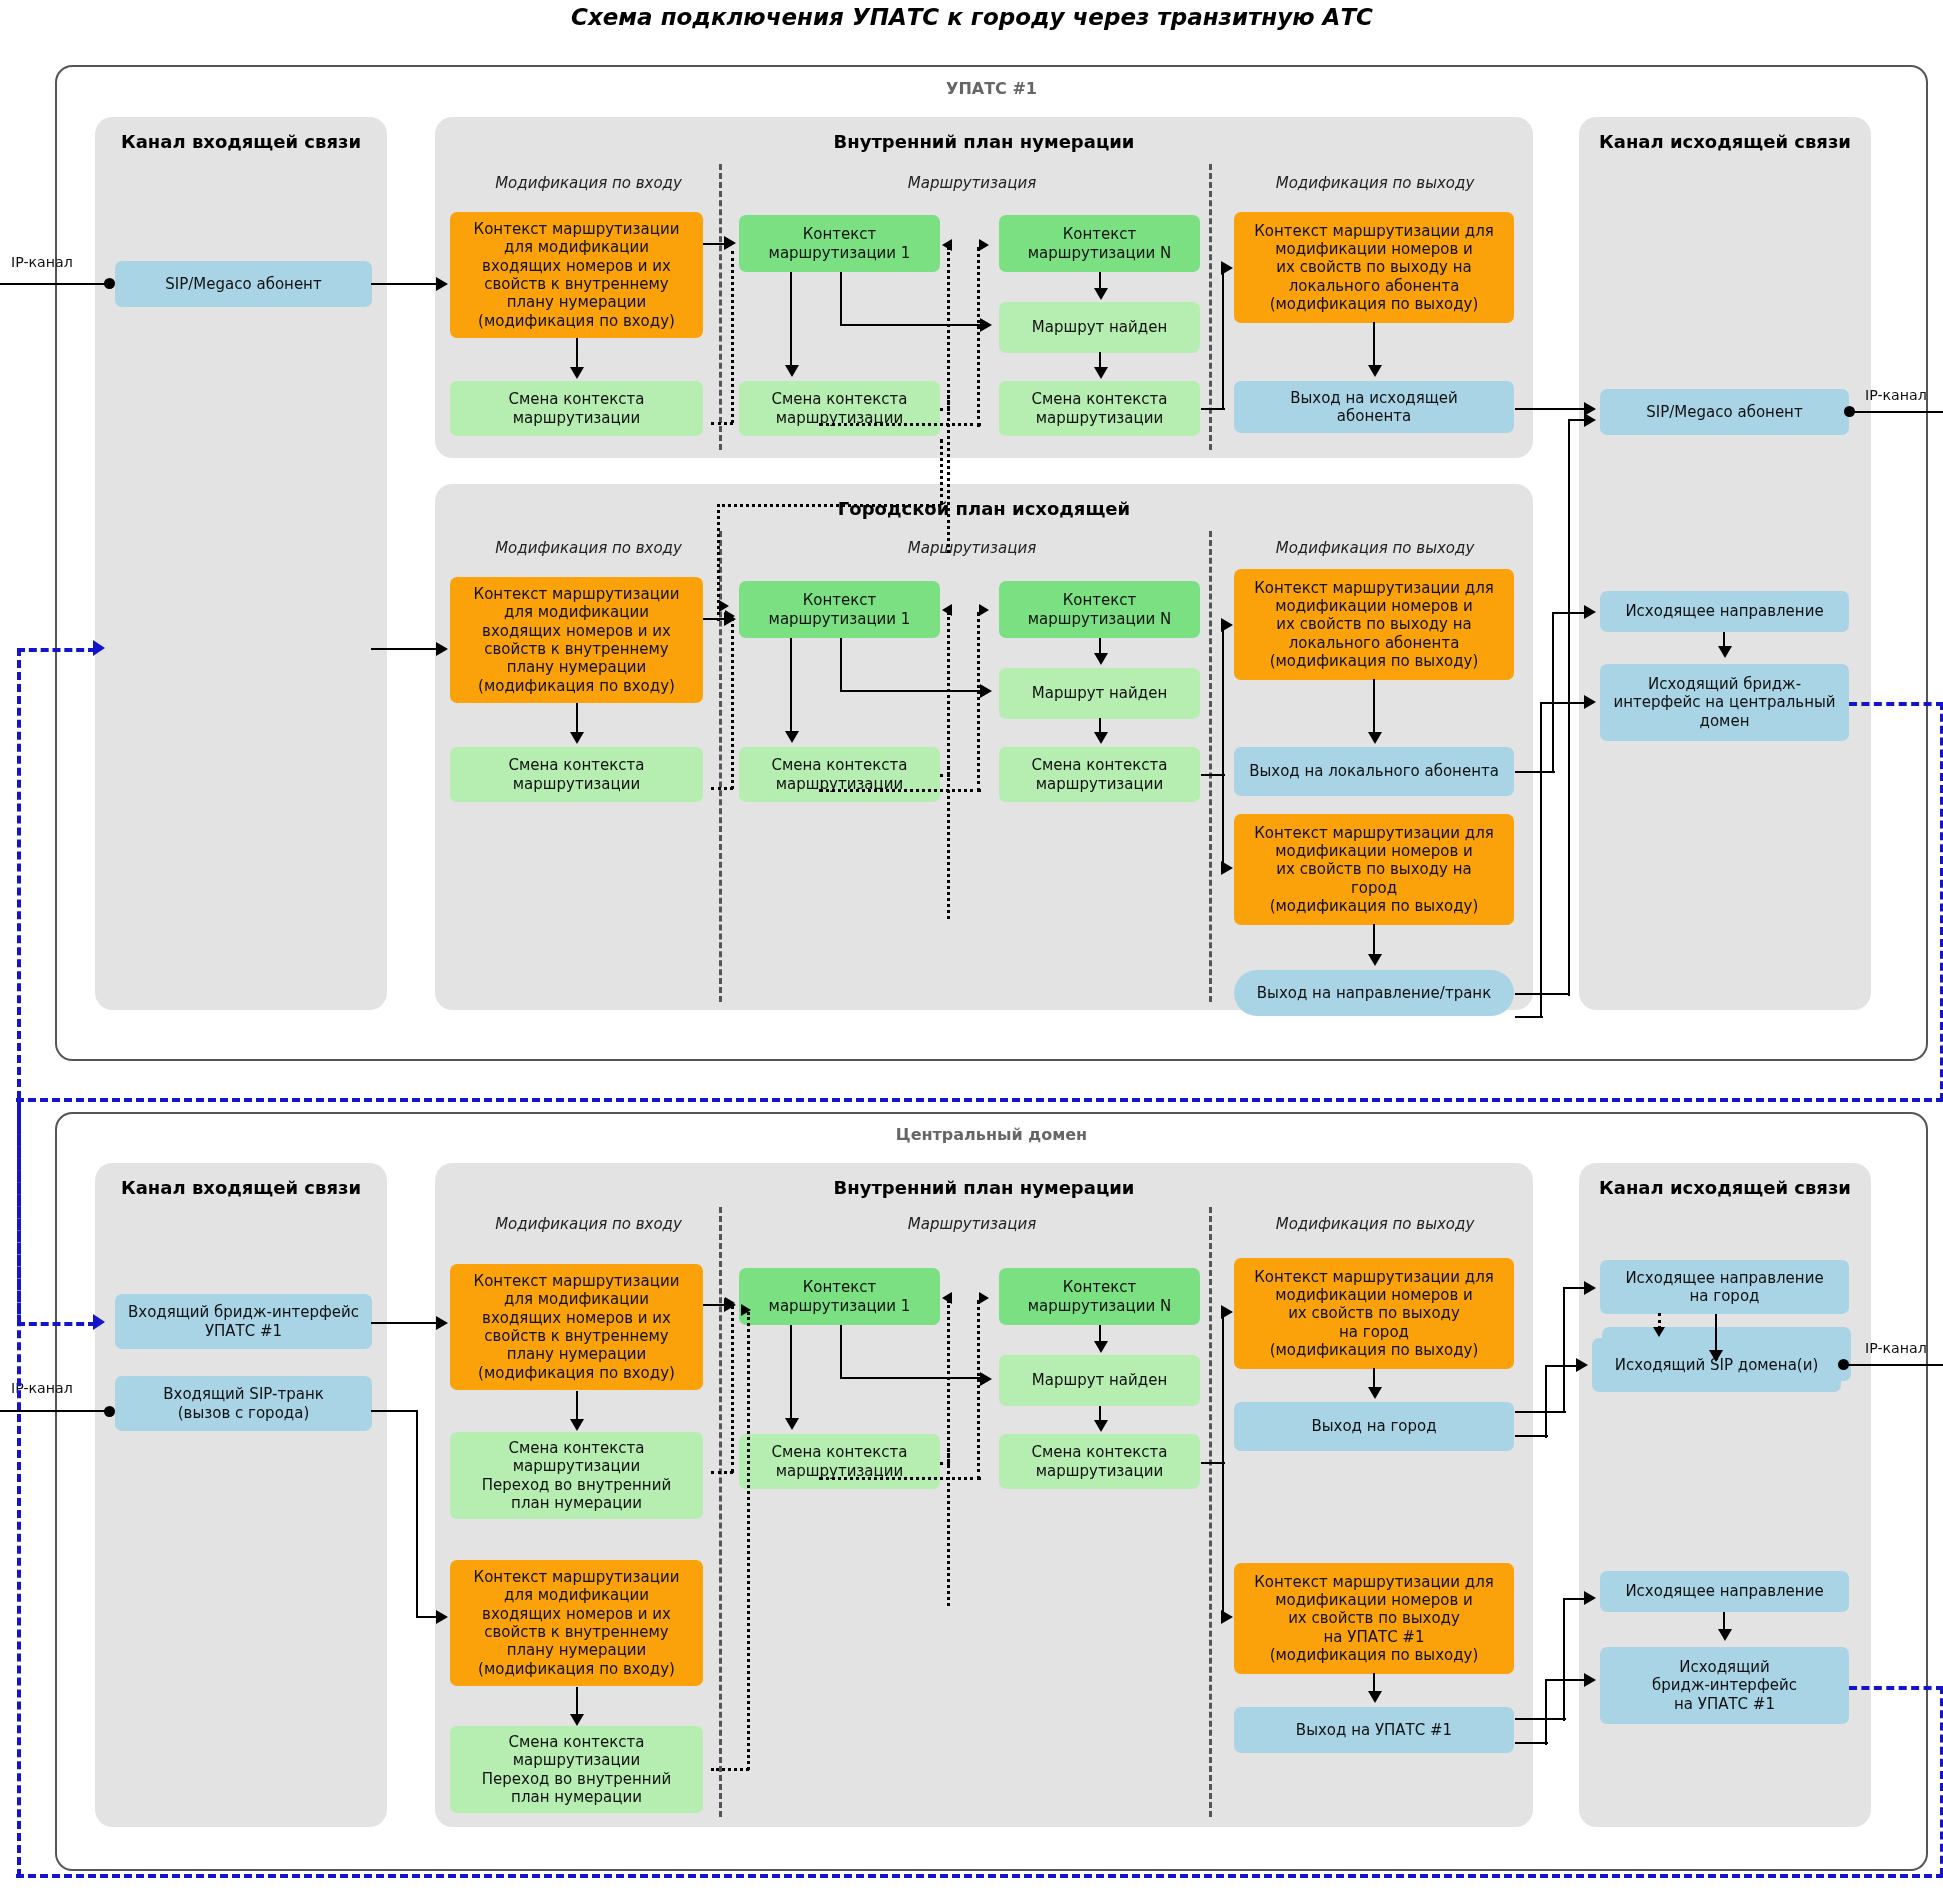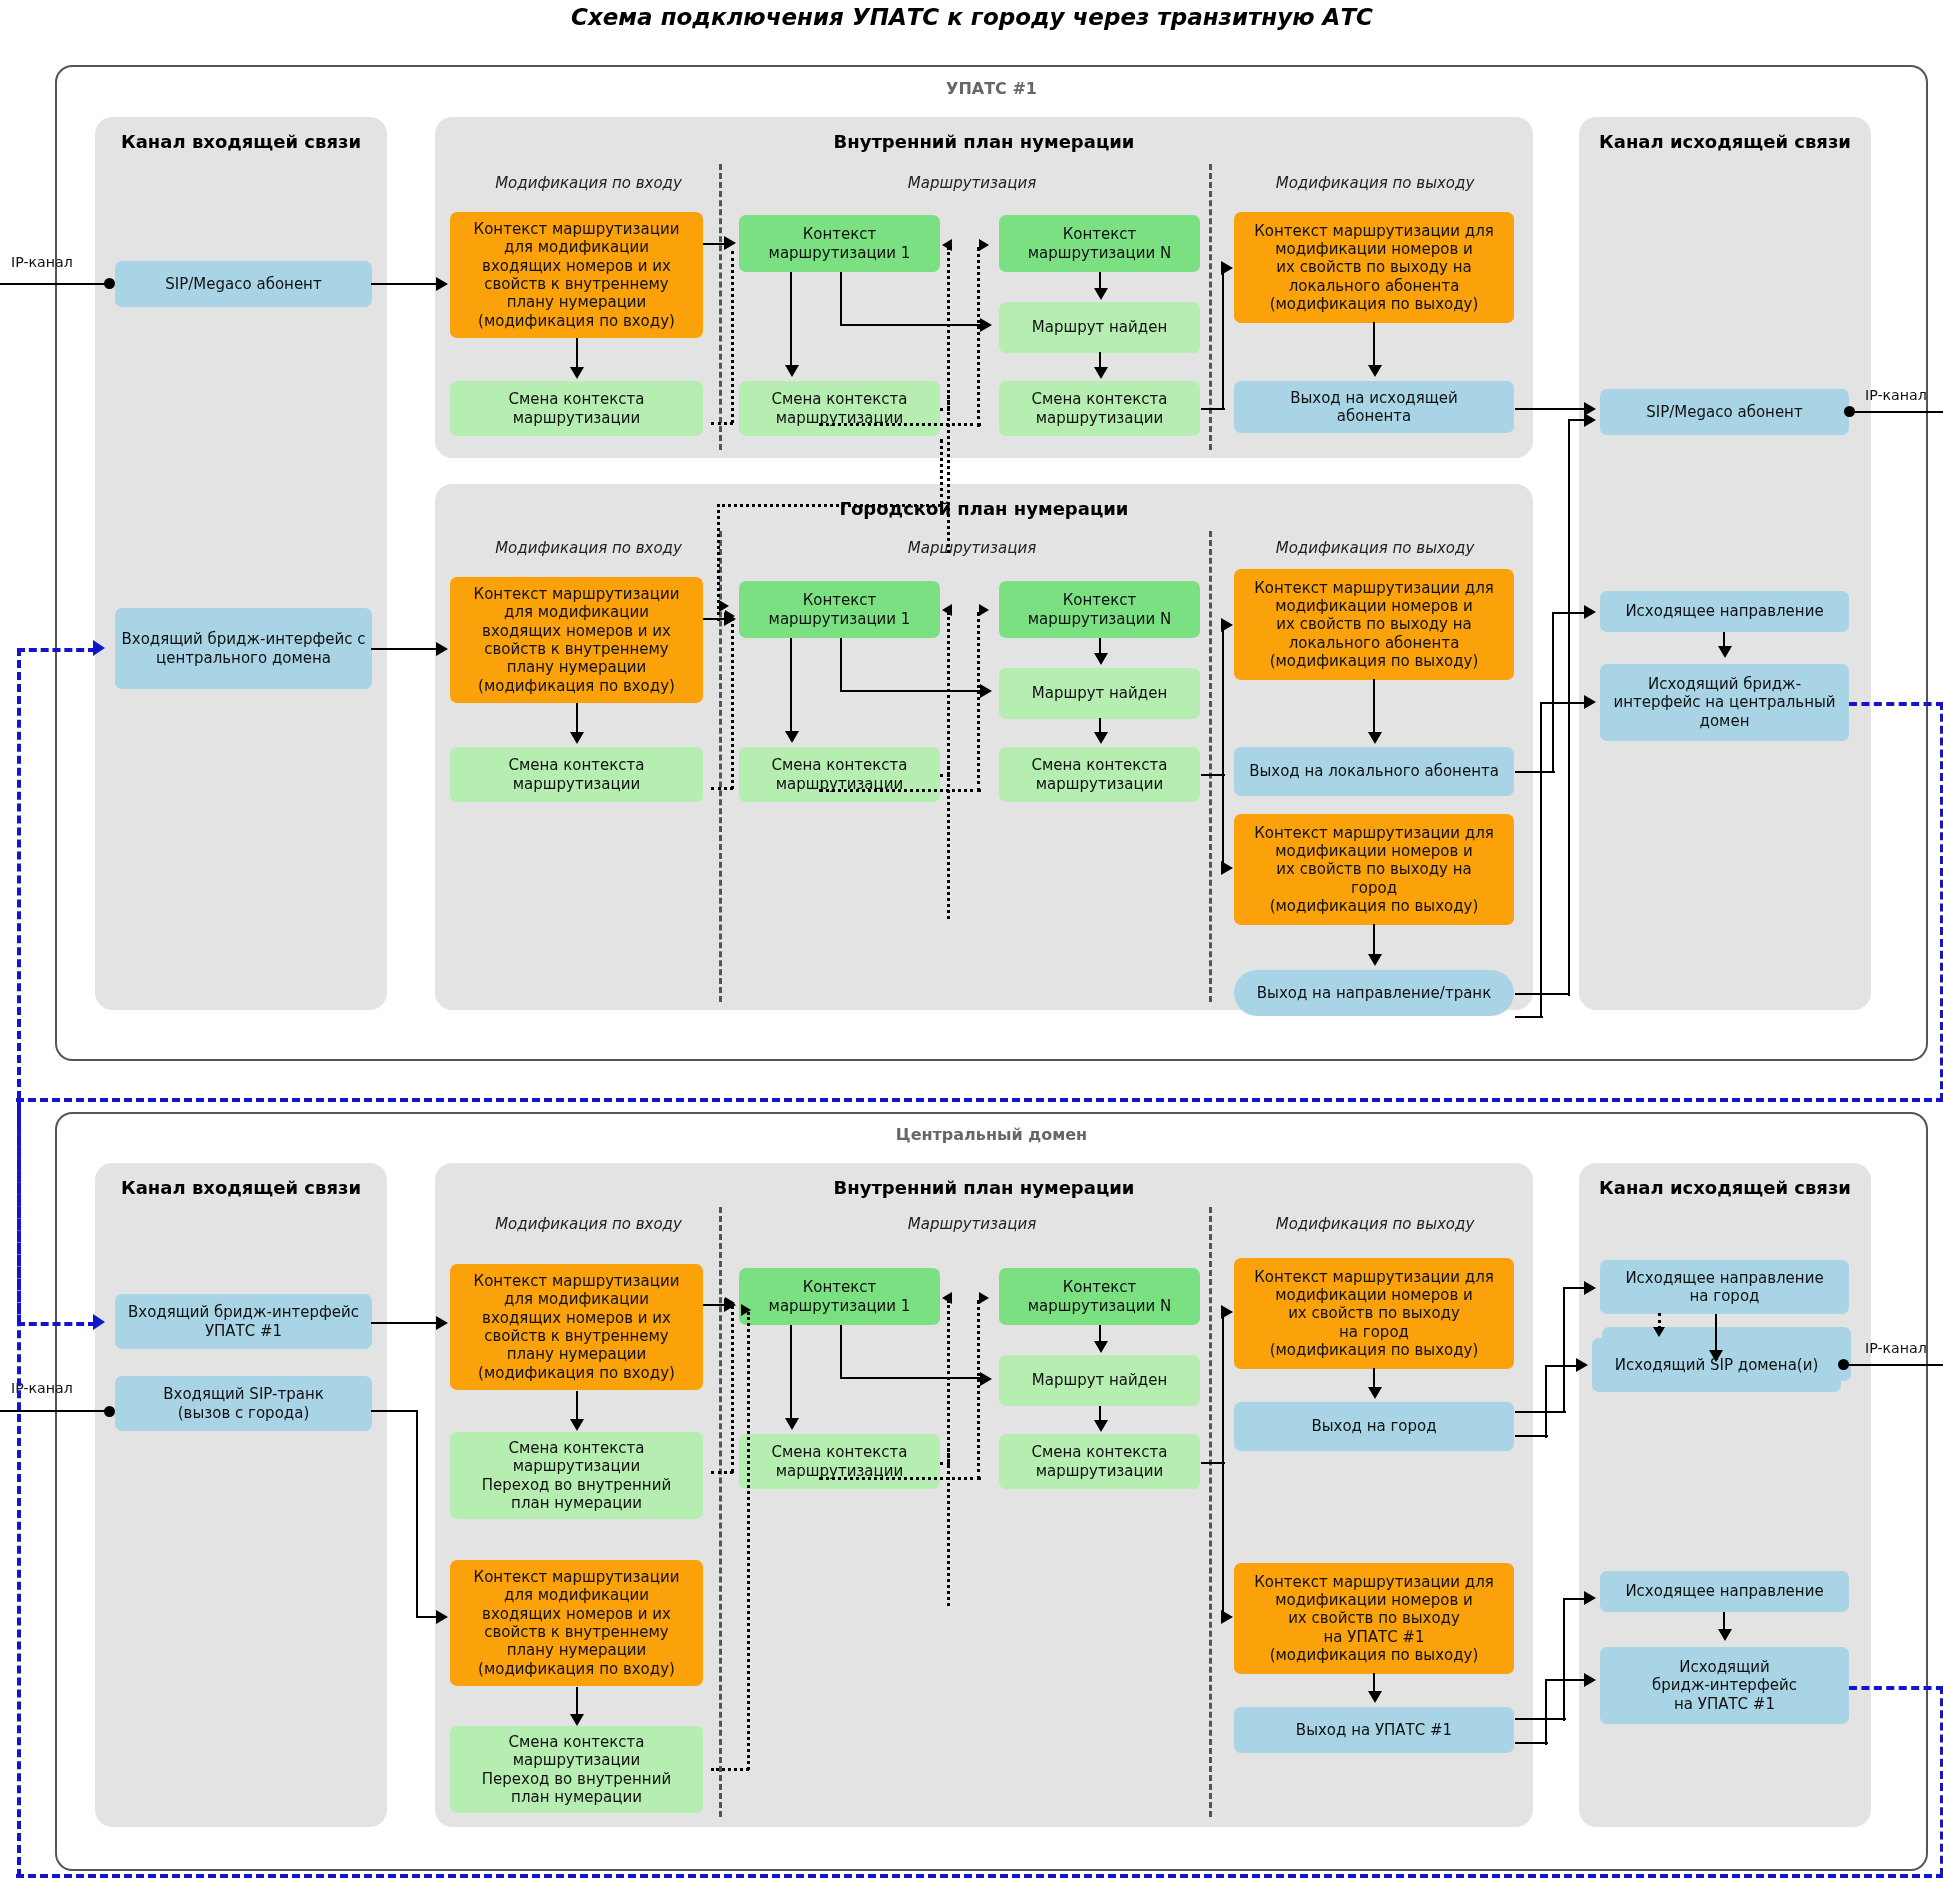--- a/index.html
+++ b/index.html
@@ -76,23 +76,20 @@
 
   <div class="abs title">Схема подключения УПАТС к городу через транзитную АТС</div>
 
   <div class="abs domain-frame" style="left:55px;top:65px;width:1873px;height:996px;"></div>
   <div class="abs domain-title" style="left:55px;top:79px;width:1873px;">УПАТС #1</div>
 
   <div class="abs panel" style="left:95px;top:117px;width:292px;height:893px;">
     <div class="panel-title center" style="top:14.2px;">Канал входящей связи</div>
   </div>
   <div class="abs node blue" style="left:115px;top:261px;width:257px;height:46px;">SIP/Megaco абонент</div>
-  <div class="abs node blue" style="left:115px;top:608px;width:257px;height:81px;">Входящий
-бридж-интерфейс
-с центрального домена</div>
 
   <div class="abs panel" style="left:1579px;top:117px;width:292px;height:893px;">
     <div class="panel-title center" style="top:14.2px;">Канал исходящей связи</div>
   </div>
   <div class="abs node blue" style="left:1600px;top:389px;width:249px;height:46px;">SIP/Megaco абонент</div>
   <div class="abs node blue" style="left:1600px;top:591px;width:249px;height:41px;">Исходящее направление</div>
   <div class="abs node blue" style="left:1600px;top:664px;width:249px;height:77px;">Исходящий
 бридж-интерфейс
 на центральный домен</div>
 
@@ -127,21 +124,21 @@
 
   <div class="abs node orange" style="left:1234px;top:212px;width:280px;height:111px;white-space:pre-line;">Контекст маршрутизации для
 модификации номеров и
 их свойств по выходу на
 локального абонента
 (модификация по выходу)</div>
   <div class="abs node blue" style="left:1234px;top:381px;width:280px;height:52px;white-space:pre-line;">Выход на исходящей
 абонента</div>
 
   <div class="abs panel" style="left:435px;top:484px;width:1098px;height:526px;">
-    <div class="panel-title center" style="top:14.2px;">Городской план нумерации</div>
+    <div class="panel-title center" style="top:14.2px;">Городской план исходящей</div>
   </div>
   <div class="abs col-cap" style="left:450px;top:539px;width:277px;">Модификация по входу</div>
   <div class="abs col-cap" style="left:735px;top:539px;width:474px;">Маршрутизация</div>
   <div class="abs col-cap" style="left:1221px;top:539px;width:308px;">Модификация по выходу</div>
 
   <div class="dashv" style="left:719px;top:531px;height:471px;"></div>
   <div class="dashv" style="left:1209px;top:531px;height:471px;"></div>
 
   <div class="abs node orange" style="left:450px;top:577px;width:253px;height:126px;white-space:pre-line;">Контекст маршрутизации
 для модификации

